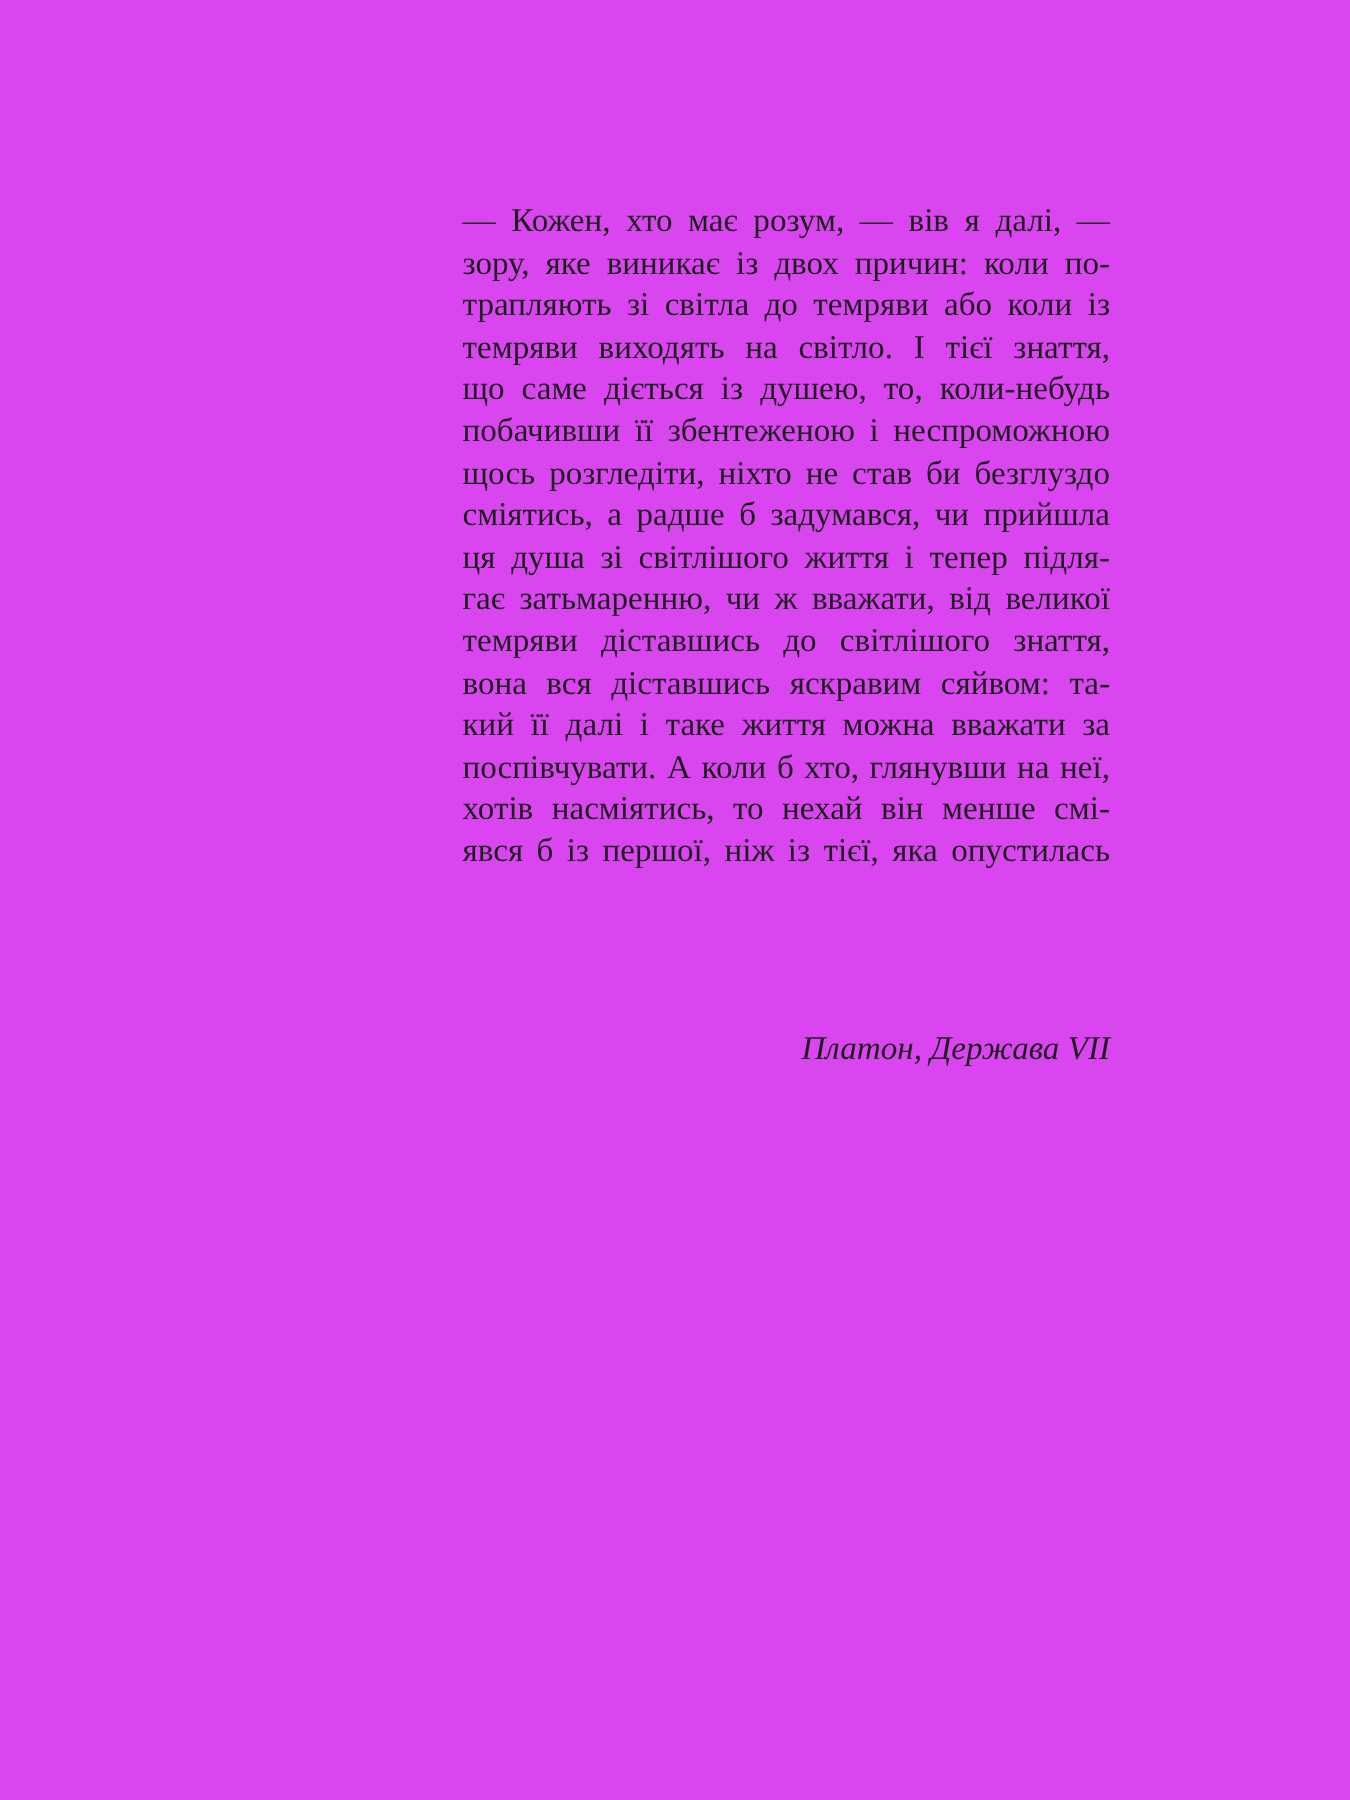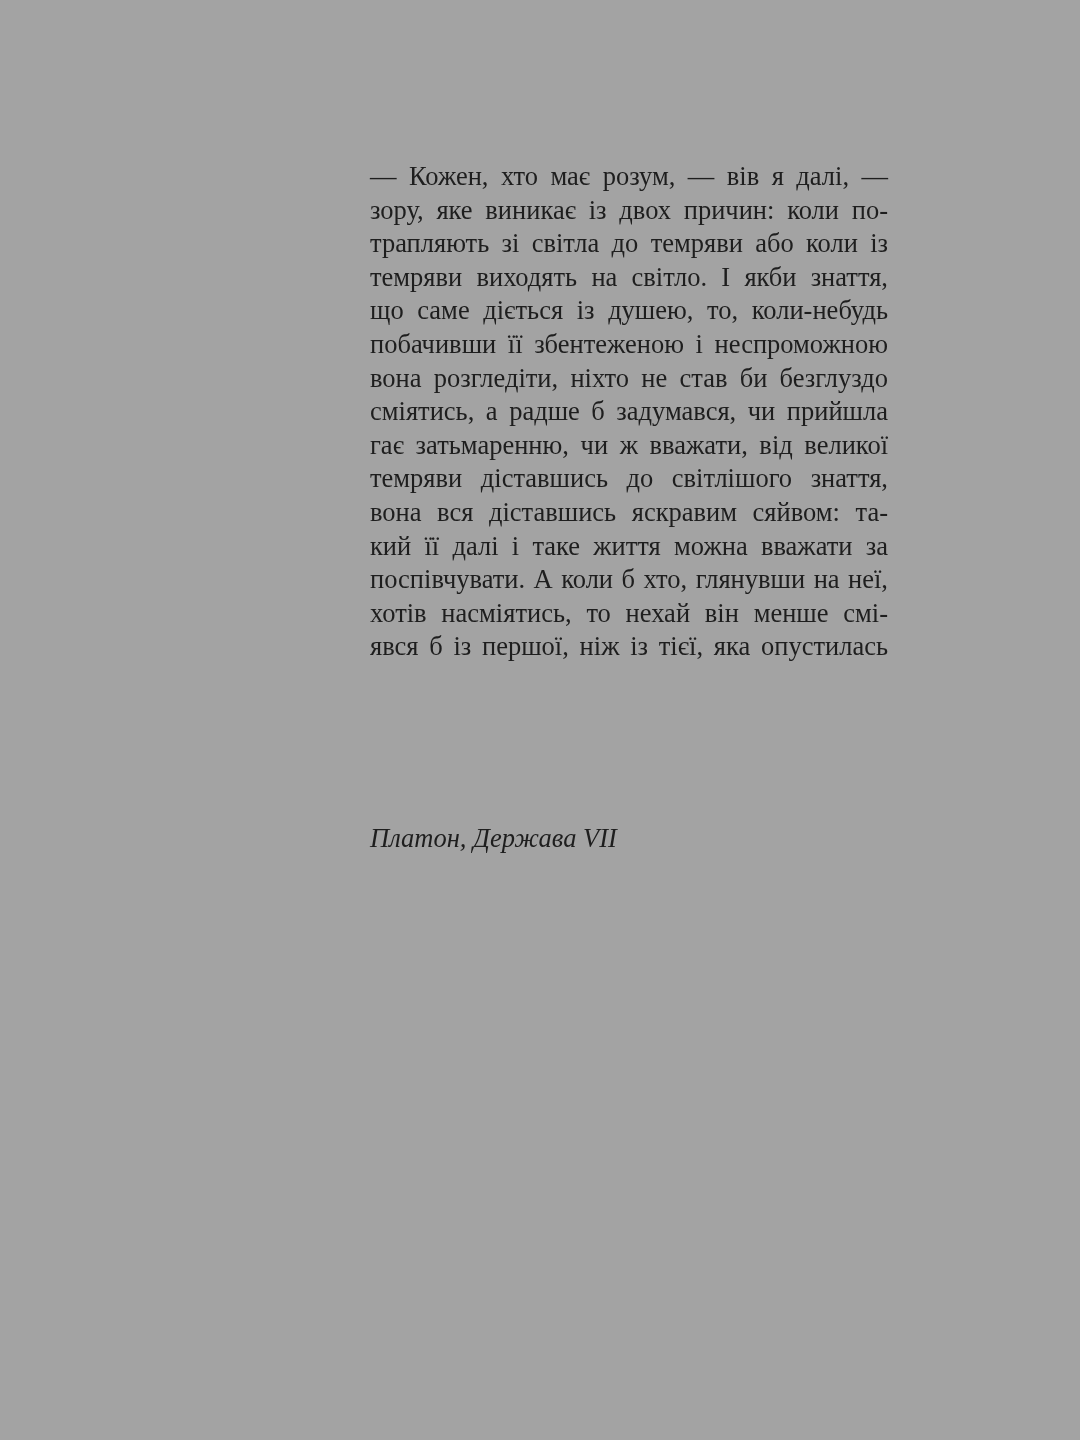--- a/index.html
+++ b/index.html
@@ -11,21 +11,21 @@
       width: 1080px;
       height: 1440px;
       position: relative;
       overflow: hidden;
     }
     .page {
       position: absolute;
       left: 0; top: 0;
       width: 1080px;
       height: 1440px;
-      background: #a3a3a3;
+      background: #d946ef;
     }
     .epigraph {
       position: absolute;
       left: 370px;
       top: 160px;
       width: 518px;
       color: #1e1e1e;
       font-family: "Liberation Serif", "DejaVu Serif", serif;
       font-size: 26.5px;
       line-height: 33.6px;
@@ -38,40 +38,42 @@
       height: 33.6px;
     }
     .line.last {
       text-align-last: left;
     }
     .attribution {
       position: absolute;
       left: 370px;
       top: 822px;
       width: 518px;
+      text-align: right;
       color: #1e1e1e;
       font-family: "Liberation Serif", "DejaVu Serif", serif;
       font-style: italic;
       font-size: 26.5px;
       line-height: 33.6px;
     }
   </style>
 </head>
 <body>
 
 <div class="page">
   <div class="epigraph">
     <span class="line">— Кожен, хто має розум, — вів я далі, —</span>
     <span class="line">зору, яке виникає із двох причин: коли по-</span>
     <span class="line">трапляють зі світла до темряви або коли із</span>
-    <span class="line">темряви виходять на світло. І якби знаття,</span>
+    <span class="line">темряви виходять на світло. І тієї знаття,</span>
     <span class="line">що саме діється із душею, то, коли-небудь</span>
     <span class="line">побачивши її збентеженою і неспроможною</span>
-    <span class="line">вона розгледіти, ніхто не став би безглуздо</span>
+    <span class="line">щось розгледіти, ніхто не став би безглуздо</span>
     <span class="line">сміятись, а радше б задумався, чи прийшла</span>
+    <span class="line">ця душа зі світлішого життя і тепер підля-</span>
     <span class="line">гає затьмаренню, чи ж вважати, від великої</span>
     <span class="line">темряви діставшись до світлішого знаття,</span>
     <span class="line">вона вся діставшись яскравим сяйвом: та-</span>
     <span class="line">кий її далі і таке життя можна вважати за</span>
     <span class="line">поспівчувати. А коли б хто, глянувши на неї,</span>
     <span class="line">хотів насміятись, то нехай він менше смі-</span>
     <span class="line">явся б із першої, ніж із тієї, яка опустилась</span>
   </div>
   <div class="attribution">Платон, Держава VII</div>
 </div>

